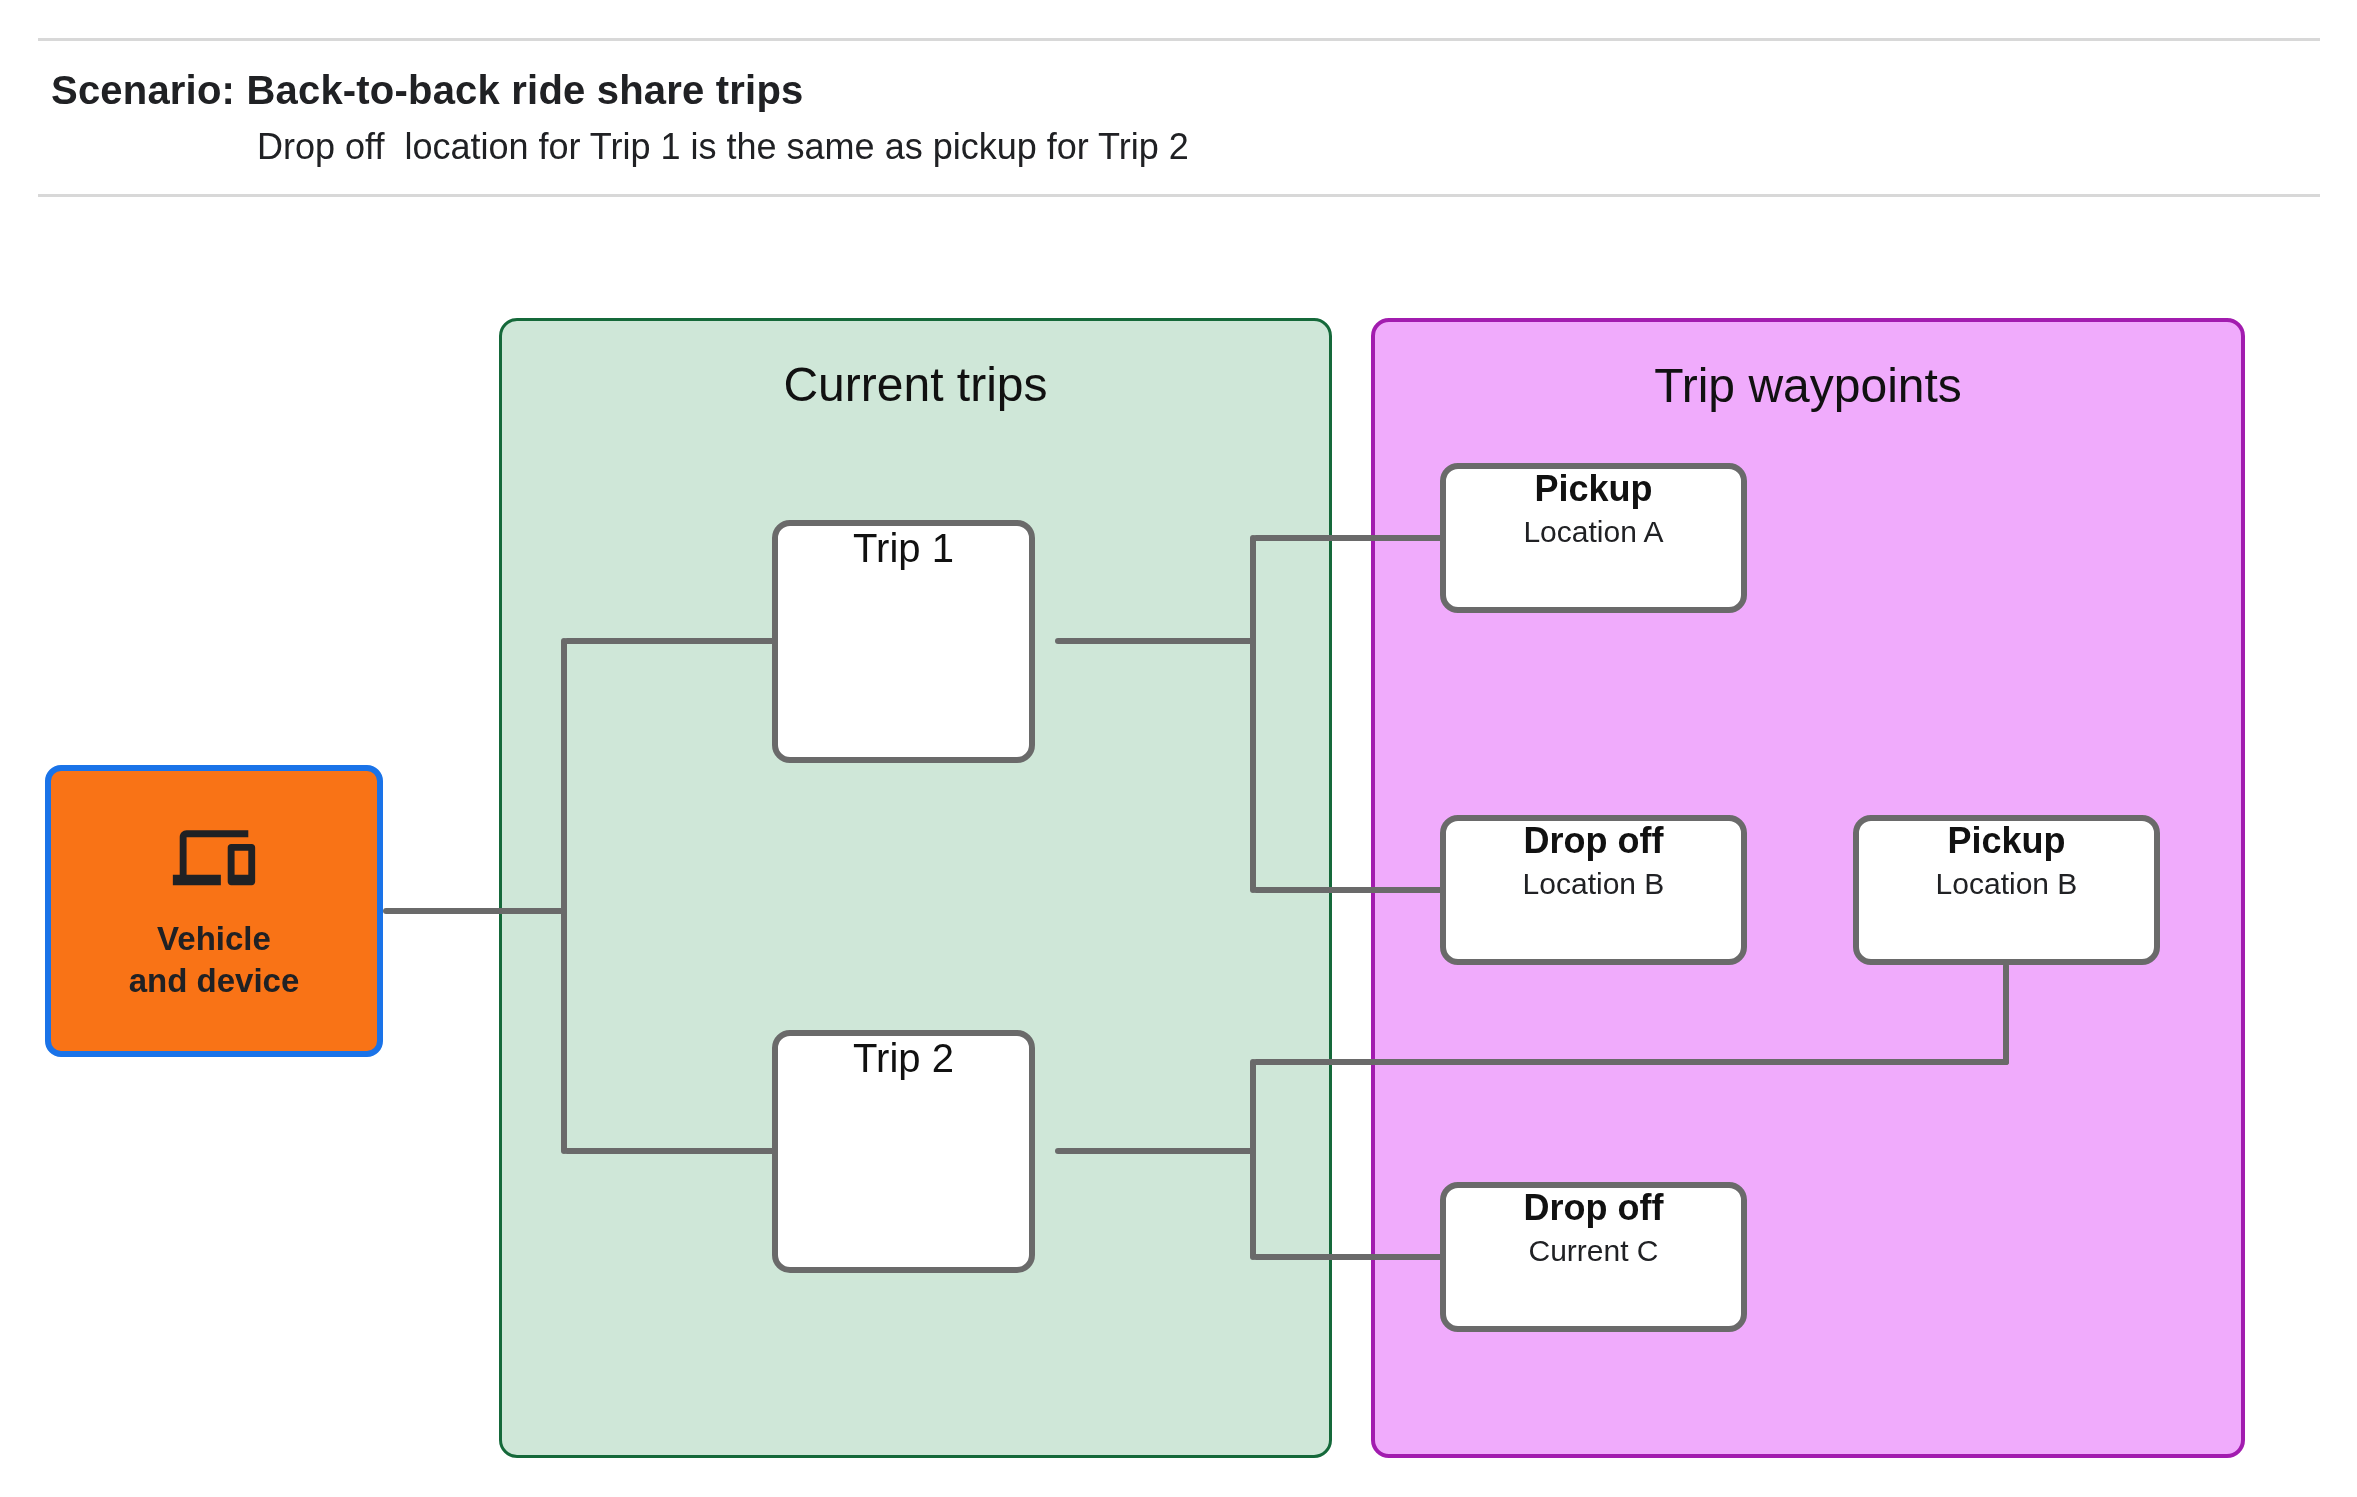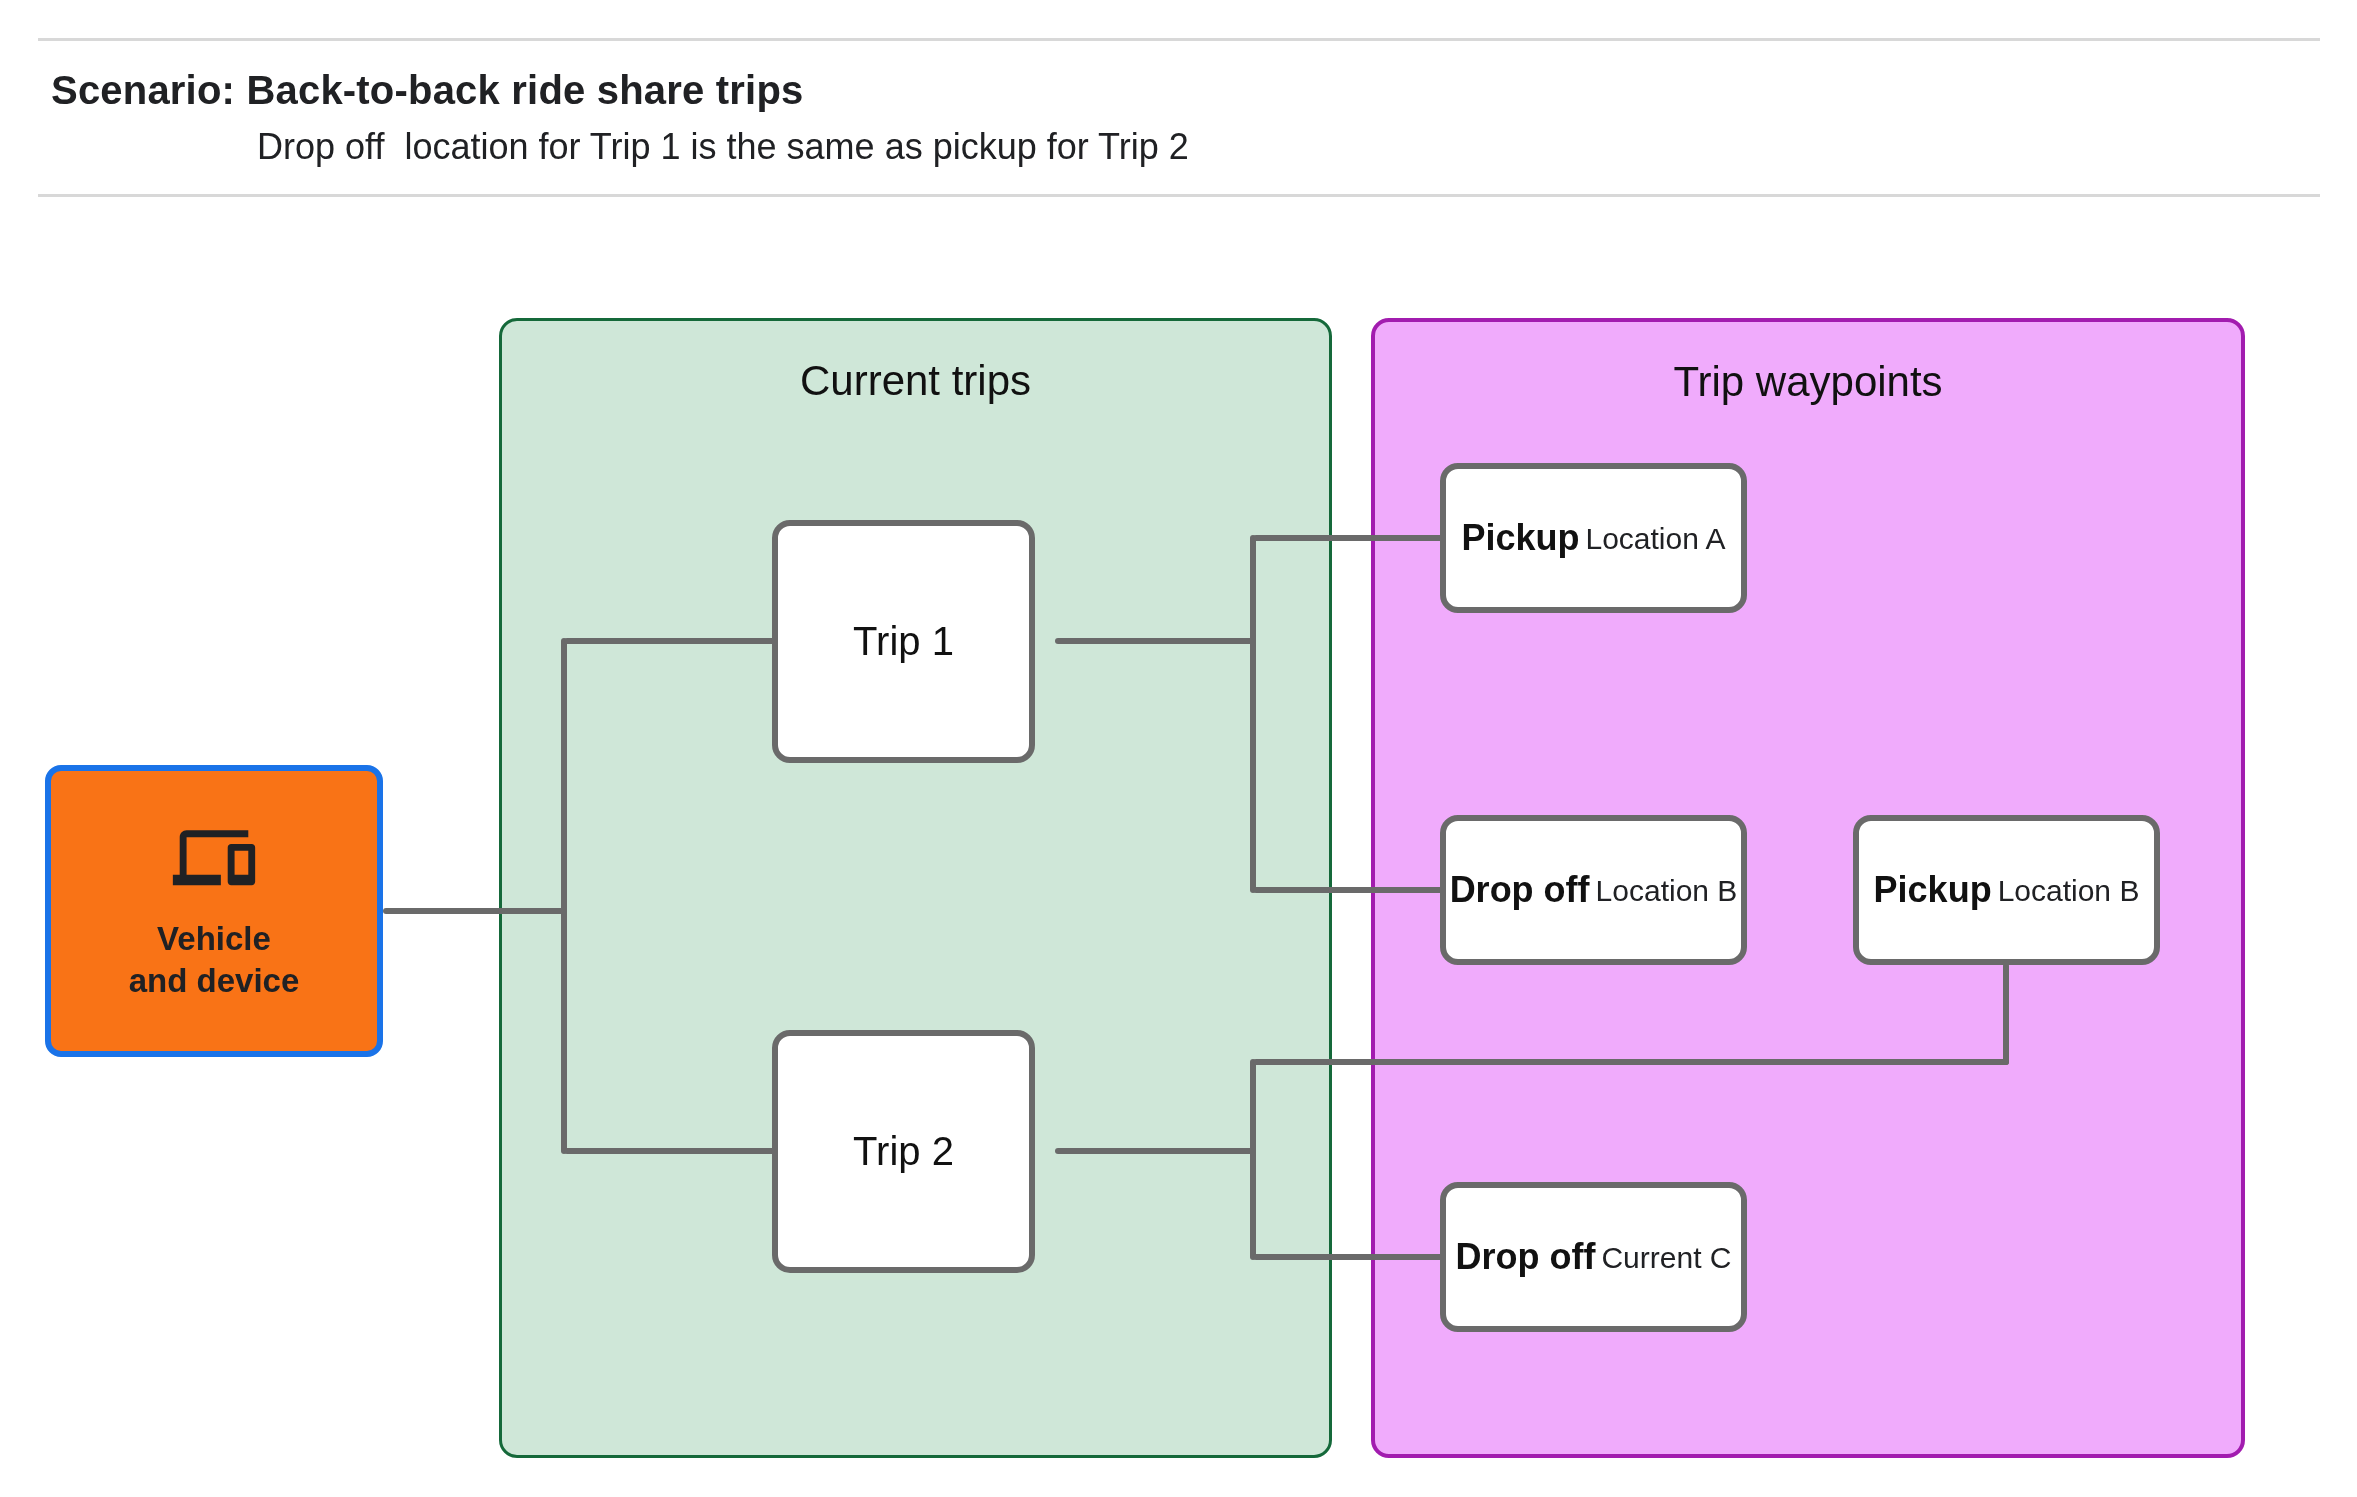--- a/index.html
+++ b/index.html
@@ -58,21 +58,21 @@
     width: 874px;
     background: #f0abfc;
     border: 4px solid #a21caf;
   }
   .panel-title {
     position: absolute;
     top: 36px;
     left: 0;
     width: 100%;
     text-align: center;
-    font-size: 42px;
+    font-size: 48px;
     font-weight: normal;
     color: #111111;
   }
 
   
   .line {
     position: absolute;
     background: #6a6a6a;
     border-radius: 3px;
   }
@@ -80,23 +80,23 @@
   .v { width: 6px; }
 
   
   .node {
     position: absolute;
     background: #ffffff;
     border: 6px solid #6a6a6a;
     border-radius: 18px;
     box-sizing: border-box;
     display: flex;
-    flex-direction: row;
+    flex-direction: column;
     align-items: center;
-    justify-content: center;
+    justify-content: flex-start;
   }
   .trip-node {
     left: 772px;
     width: 263px;
     height: 243px;
   }
   #node-trip-1 { top: 520px; }
   #node-trip-2 { top: 1030px; }
   .trip-label {
     font-size: 40px;

